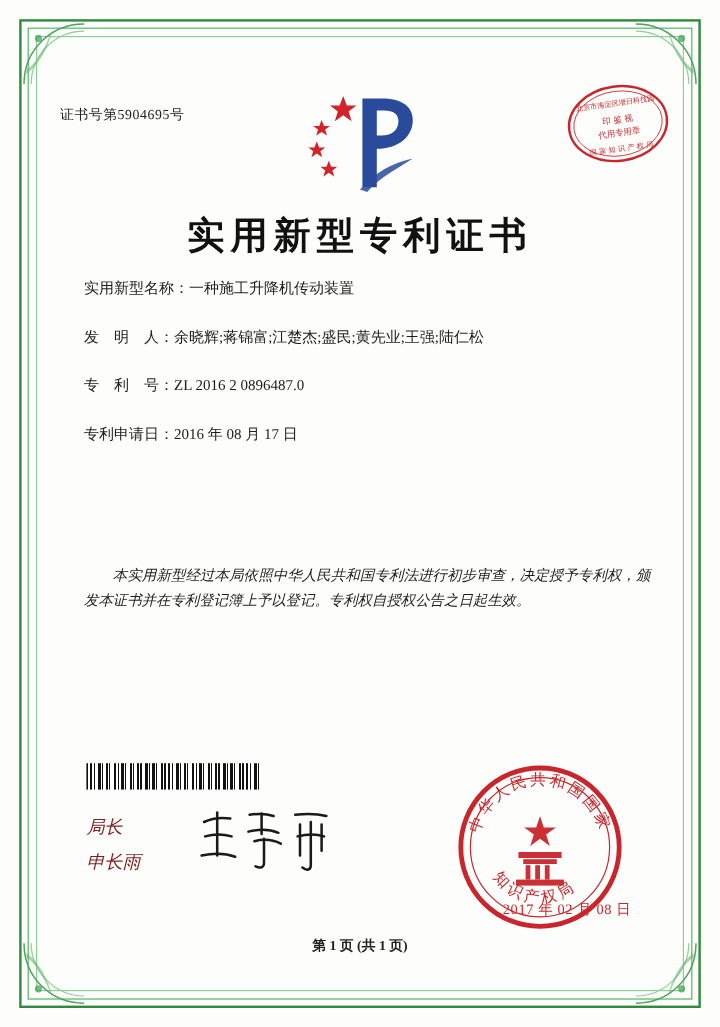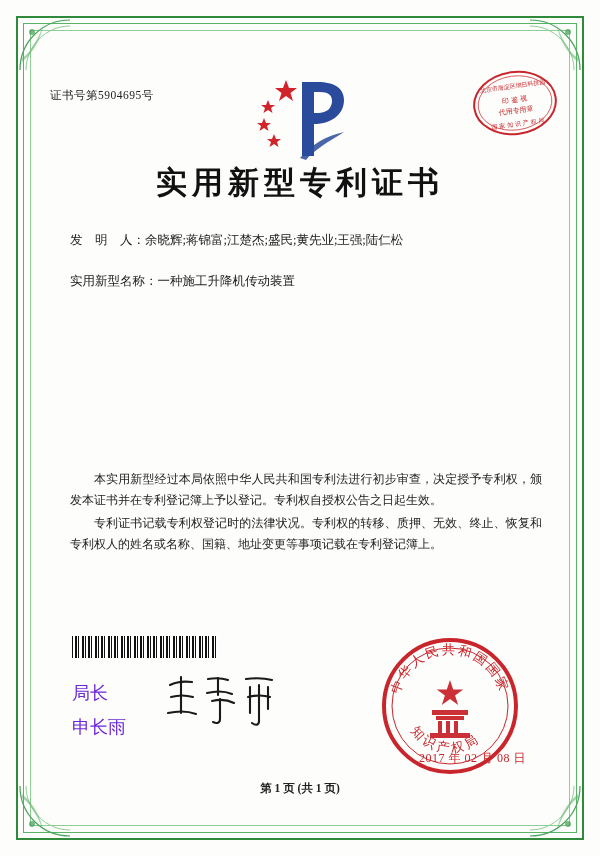--- a/index.html
+++ b/index.html
@@ -89,21 +89,21 @@
     position: absolute;
     right: -2px;
     top: 26px;
     width: 86px;
     height: 66px;
     transform: rotate(-8deg);
   }
 
   .main-title {
     position: absolute;
-    top: 118px;
+    top: 132px;
     left: 0;
     right: 0;
     text-align: center;
     font-size: 31px;
     letter-spacing: 5px;
     font-weight: bold;
     color: #111;
     font-family: "DejaVu Serif", serif;
   }
 
@@ -125,20 +125,21 @@
   }
   .field-value {
     display: inline;
   }
 
   .paragraphs {
     position: absolute;
     top: 425px;
     left: 26px;
     right: 14px;
+    font-style: italic;
   }
   .para {
     font-size: 12px;
     line-height: 1.75;
     text-indent: 24px;
     text-align: justify;
     margin: 0 0 2px 0;
     color: #1c1c1c;
   }
 
@@ -154,23 +155,24 @@
         #111 0px, #111 1px, #fff 1px, #fff 3px,
         #111 3px, #111 5px, #fff 5px, #fff 6px,
         #111 6px, #111 7px, #fff 7px, #fff 10px,
         #111 10px, #111 12px, #fff 12px, #fff 13px);
   }
 
   .signature-block {
     position: absolute;
     left: 28px;
     top: 632px;
-    font-size: 18px;
+    font-size: 15px;
     line-height: 1.9;
-    color: #6d28d9;
+    color: #7f1d1d;
+    font-style: italic;
   }
 
   .handwriting {
     position: absolute;
     left: 118px;
     top: 625px;
     width: 120px;
     height: 60px;
   }
 
@@ -270,30 +272,35 @@
         <text x="43" y="32" font-size="7" fill="#c8262c" text-anchor="middle" font-family="DejaVu Sans, sans-serif">印 鉴 视</text>
         <text x="43" y="43" font-size="7" fill="#c8262c" text-anchor="middle" font-family="DejaVu Sans, sans-serif">代用专用章</text>
         <text x="43" y="56" font-size="6" fill="#c8262c" text-anchor="middle" font-family="DejaVu Sans, sans-serif">国 家 知 识 产 权 局</text>
       </svg>
     </div>
 
     <div class="main-title">实用新型专利证书</div>
 
     <div class="fields">
       <div class="field-row">
+        <span class="field-label">实用新型名称：</span><span class="field-value">一种施工升降机传动装置</span>
+      </div>
+      <div class="field-row">
         <span class="field-label">发　明　人：</span><span class="field-value">余晓辉;蒋锦富;江楚杰;盛民;黄先业;王强;陆仁松</span>
       </div>
       <div class="field-row">
-        <span class="field-label">实用新型名称：</span><span class="field-value">一种施工升降机传动装置</span>
+        <span class="field-label">专　利　号：</span><span class="field-value">ZL 2016 2 0896487.0</span>
+      </div>
+      <div class="field-row">
+        <span class="field-label">专利申请日：</span><span class="field-value">2016 年 08 月 17 日</span>
       </div>
     </div>
 
     <div class="paragraphs">
       <p class="para">本实用新型经过本局依照中华人民共和国专利法进行初步审查，决定授予专利权，颁发本证书并在专利登记簿上予以登记。专利权自授权公告之日起生效。</p>
-      <p class="para">专利证书记载专利权登记时的法律状况。专利权的转移、质押、无效、终止、恢复和专利权人的姓名或名称、国籍、地址变更等事项记载在专利登记簿上。</p>
     </div>
 
     <div class="barcode"></div>
 
     <div class="signature-block">
       <div>局长</div>
       <div>申长雨</div>
     </div>
 
     <div class="handwriting">

